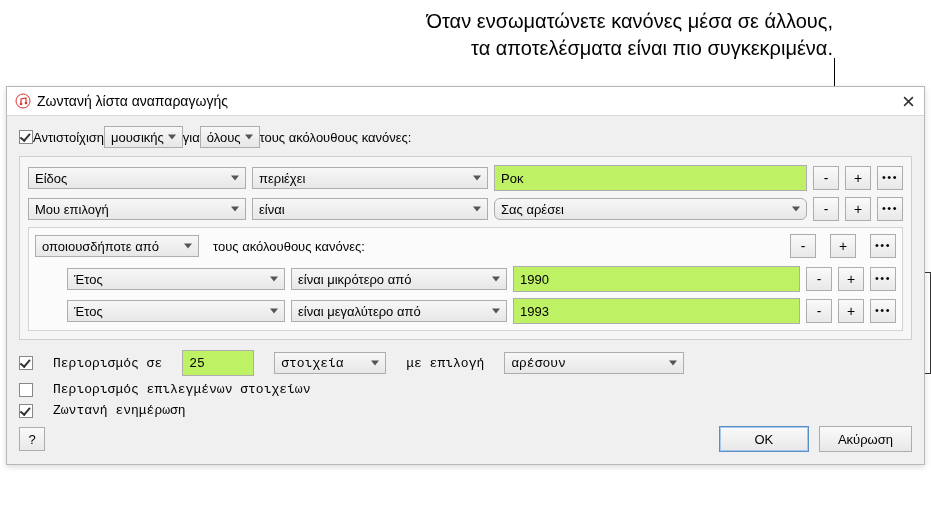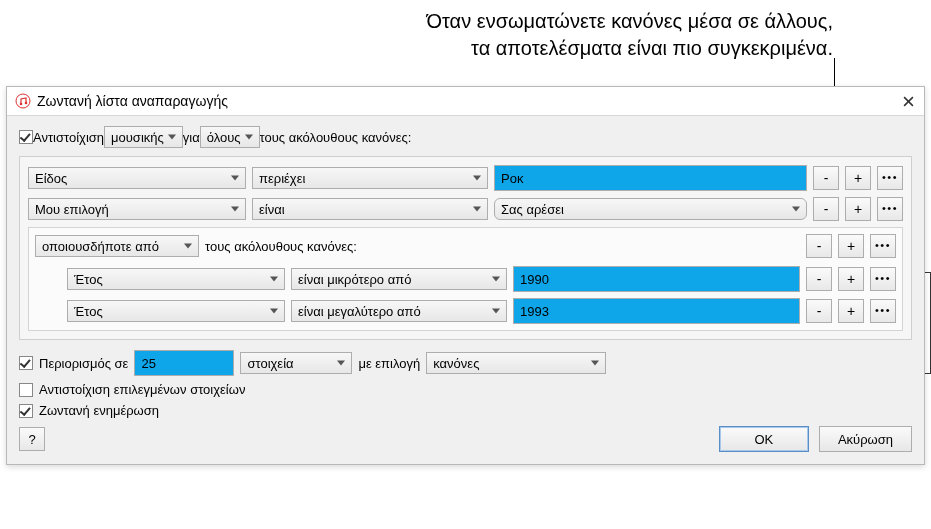--- a/index.html
+++ b/index.html
@@ -101,21 +101,21 @@
     position: absolute;
     right: 6px; top: 50%;
     width: 0; height: 0;
     border-left: 4px solid transparent;
     border-right: 4px solid transparent;
     border-top: 5px solid #555;
     transform: translateY(-50%);
   }
   .txt {
     border: 1px solid #adadad;
-    background: #0ea5e9;
+    background: #bef264;
     height: 22px;
     padding: 12px 6px;
     display: inline-flex;
     align-items: center;
     font-size: 13px;
   }
   .rules-panel {
     border: 1px solid #cfcfcf;
     background: #f6f6f6;
     padding: 8px 8px 8px 8px;
@@ -146,27 +146,27 @@
   .btn-sq .dots { letter-spacing: 1.5px; font-size: 11px; position: relative; top: -1px; }
   .nested-panel {
     border: 1px solid #d4d4d4;
     background: #fbfbfb;
     padding: 6px 6px 6px 6px;
     margin-top: 4px;
   }
   .nested-header {
     display: flex;
     align-items: center;
-    gap: 6px;
+    gap: 14px;
     margin-bottom: 8px;
   }
   .nested-header .filler { flex: 1 1 auto; }
   .nested-rule { padding-left: 32px; }
-  .limit-row, .opt-row { display: flex; align-items: center; gap: 6px; margin-bottom: 6px; }
-  .num-input { width: 100px; }
+  .limit-row, .opt-row { display: flex; align-items: center; gap: 20px; margin-bottom: 6px; font-family: Liberation Mono, monospace; }
+  .num-input { width: 72px; }
   .footer {
     display: flex;
     align-items: center;
     gap: 10px;
     margin-top: 8px;
   }
   .footer .spacer { flex: 1 1 auto; }
   .btn {
     min-width: 90px;
     height: 26px;
@@ -307,26 +307,26 @@
       </div>
 
     </div>
 
     <div class="limit-row">
       <span class="chk checked"></span>
       <span>Περιορισμός σε</span>
       <span class="txt num-input">25</span>
       <span class="sel" style="width:112px">στοιχεία</span>
       <span>με επιλογή</span>
-      <span class="sel" style="width:180px">κανόνες</span>
+      <span class="sel" style="width:180px">αρέσουν</span>
     </div>
 
     <div class="opt-row">
       <span class="chk"></span>
-      <span>Αντιστοίχιση επιλεγμένων στοιχείων</span>
+      <span>Περιορισμός επιλεγμένων στοιχείων</span>
     </div>
 
     <div class="opt-row">
       <span class="chk checked"></span>
       <span>Ζωντανή ενημέρωση</span>
     </div>
 
     <div class="footer">
       <span class="help-btn">?</span>
       <span class="spacer"></span>

